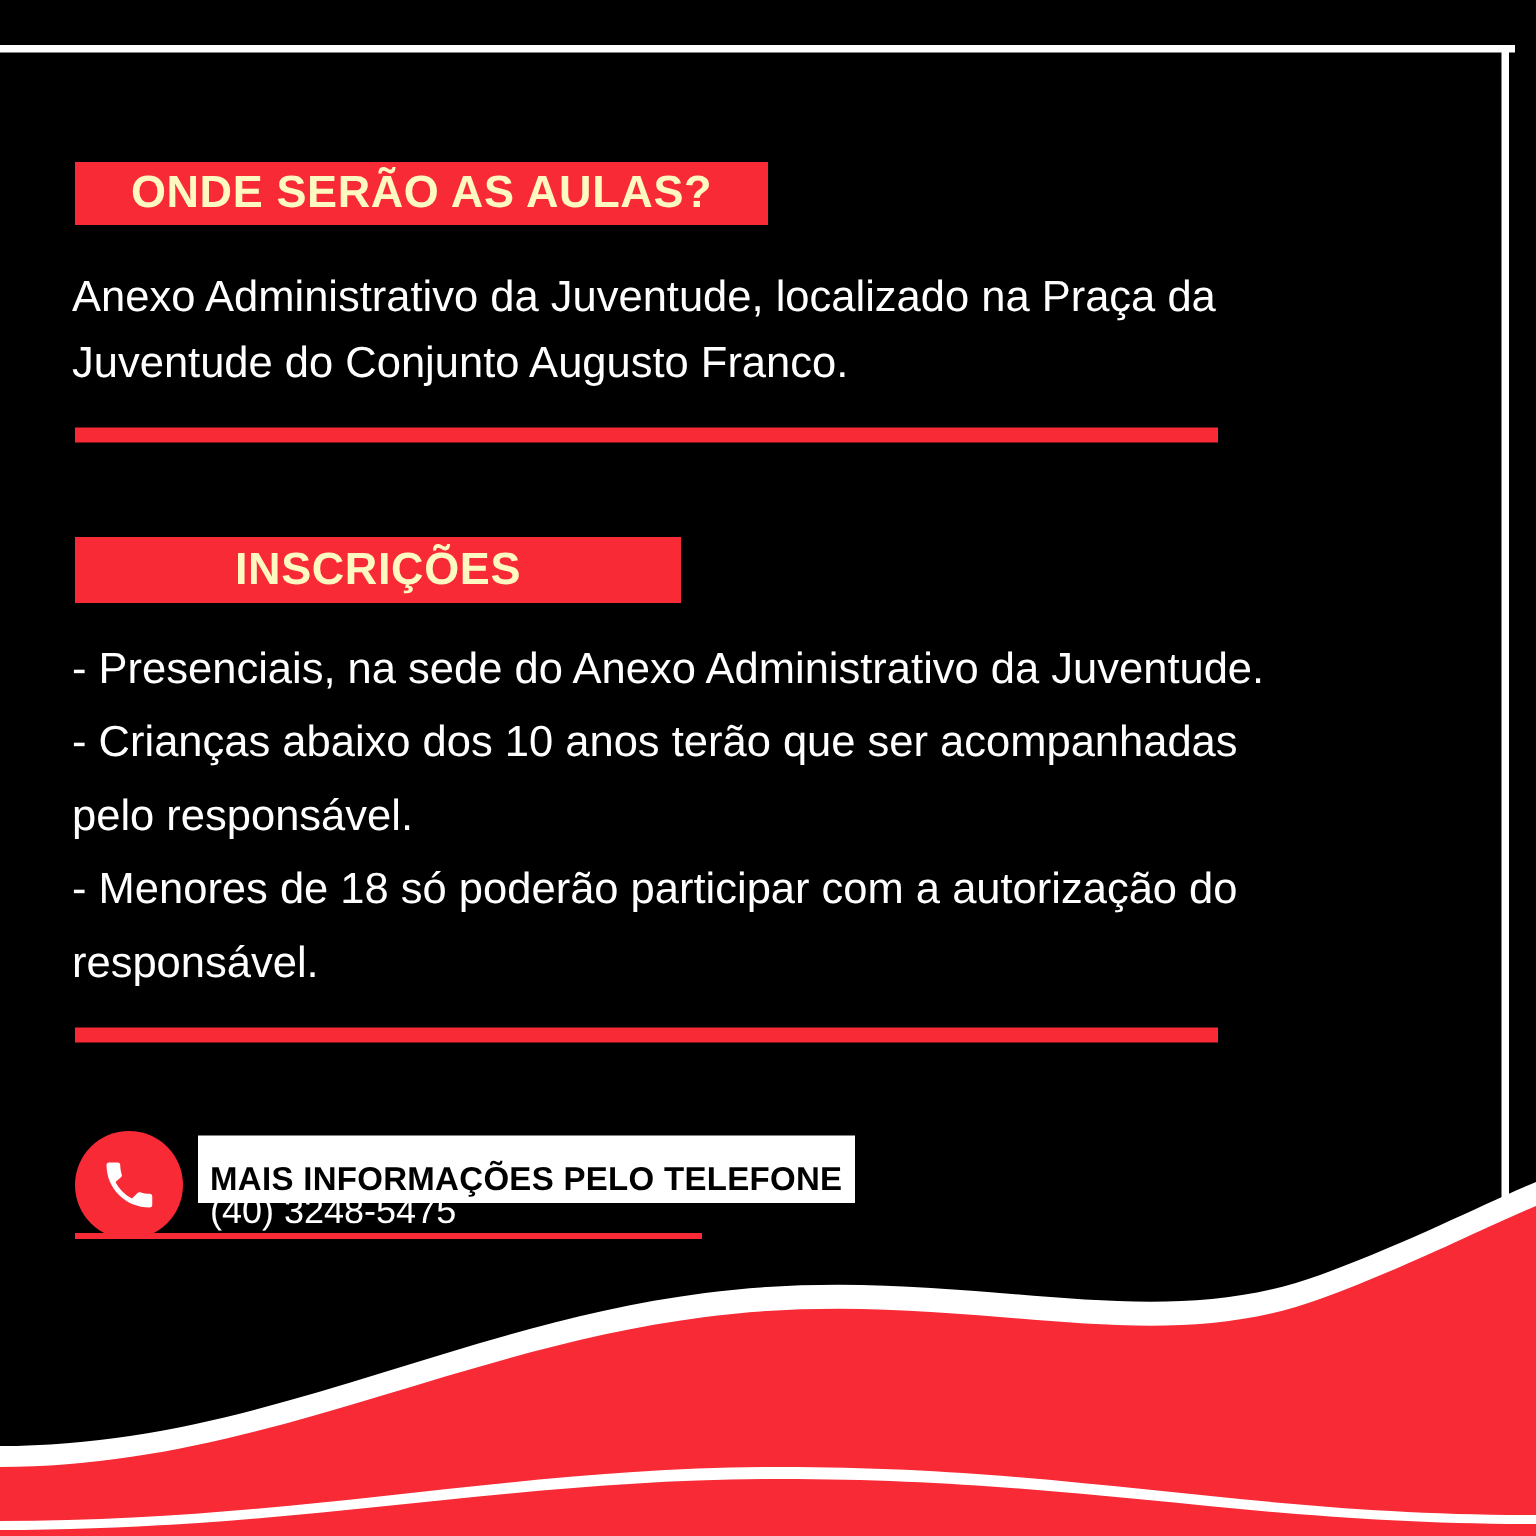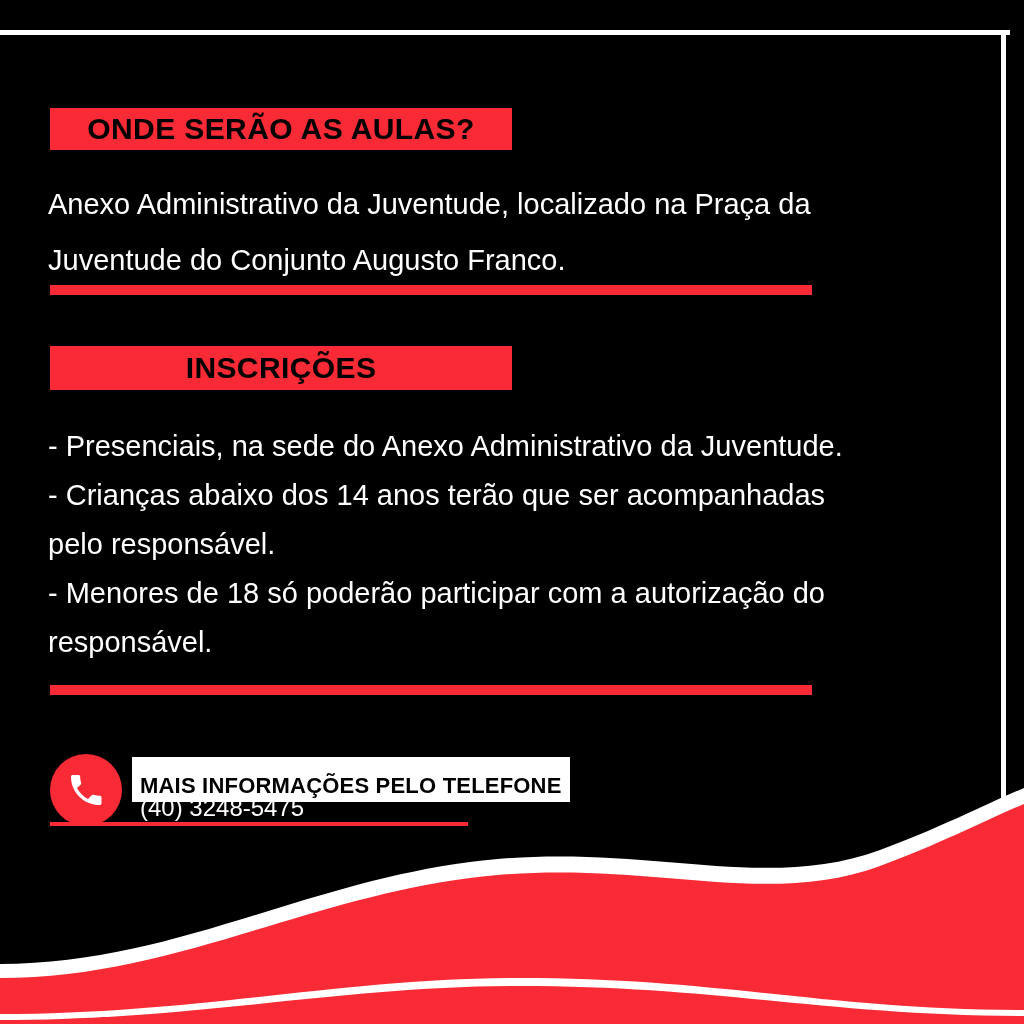--- a/index.html
+++ b/index.html
@@ -36,45 +36,45 @@
 
   
   .head-bar {
     position: absolute;
     background: #f82a35;
     display: flex;
     align-items: center;
     justify-content: center;
   }
   .head-bar span {
-    color: #000000;
+    color: #fef9c3;
     font-weight: bold;
     font-size: 30px;
     letter-spacing: 0.4px;
     white-space: nowrap;
   }
   #bar-onde {
     left: 50px;
     top: 108px;
     width: 462px;
     height: 42px;
   }
   #bar-insc {
     left: 50px;
-    top: 346px;
-    width: 462px;
+    top: 358px;
+    width: 404px;
     height: 44px;
   }
 
   
   .body-text {
     position: absolute;
     color: #ffffff;
     font-size: 29px;
-    line-height: 56px;
+    line-height: 44px;
     white-space: pre-line;
   }
   #text-onde {
     left: 48px;
     top: 176px;
     width: 840px;
   }
   #list-insc {
     left: 48px;
     top: 422px;
@@ -167,21 +167,21 @@
   <div class="body-text" id="text-onde">Anexo Administrativo da Juventude, localizado na Praça da
 Juventude do Conjunto Augusto Franco.</div>
 
   <div class="rule" id="rule-1"></div>
 
   <div class="head-bar" id="bar-insc">
     <span>INSCRIÇÕES</span>
   </div>
 
   <div class="body-text" id="list-insc">- Presenciais, na sede do Anexo Administrativo da Juventude.
-- Crianças abaixo dos 14 anos terão que ser acompanhadas
+- Crianças abaixo dos 10 anos terão que ser acompanhadas
    pelo responsável.
 - Menores de 18 só poderão participar com a autorização do
    responsável.</div>
 
   <div class="rule" id="rule-2"></div>
 
   <div id="phone-block">
     <div id="phone-circle">
       <svg width="40" height="40" viewBox="0 0 24 24" aria-hidden="true">
         <path fill="#ffffff" d="M6.6 10.8c1.4 2.8 3.8 5.2 6.6 6.6l2.2-2.2c.3-.3.7-.4 1.1-.3 1.2.4 2.5.6 3.8.6.6 0 1 .4 1 1V20c0 .6-.4 1-1 1C10.6 21 3 13.4 3 4c0-.6.4-1 1-1h3.5c.6 0 1 .4 1 1 0 1.3.2 2.6.6 3.8.1.4 0 .8-.3 1.1l-2.2 1.9z"></path>

